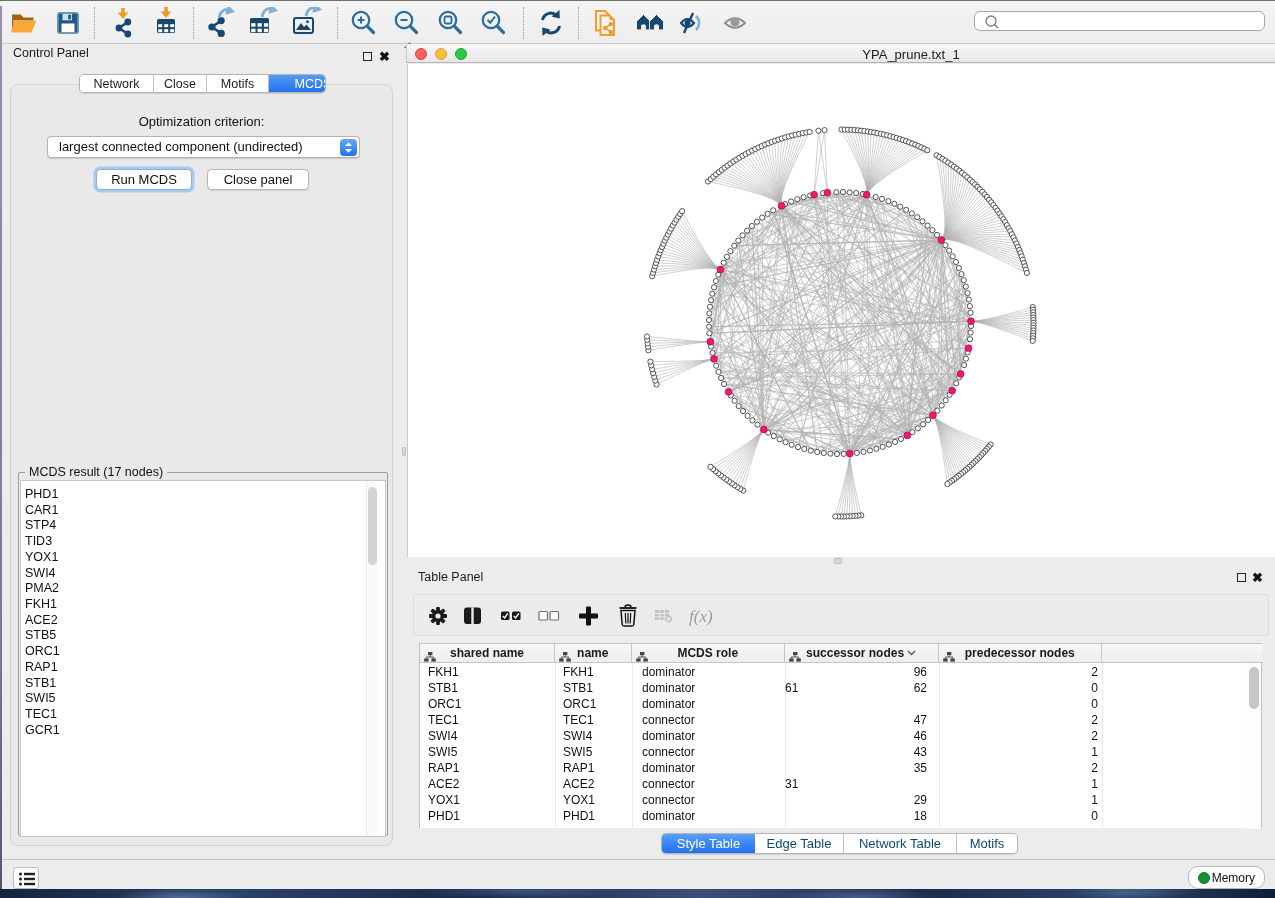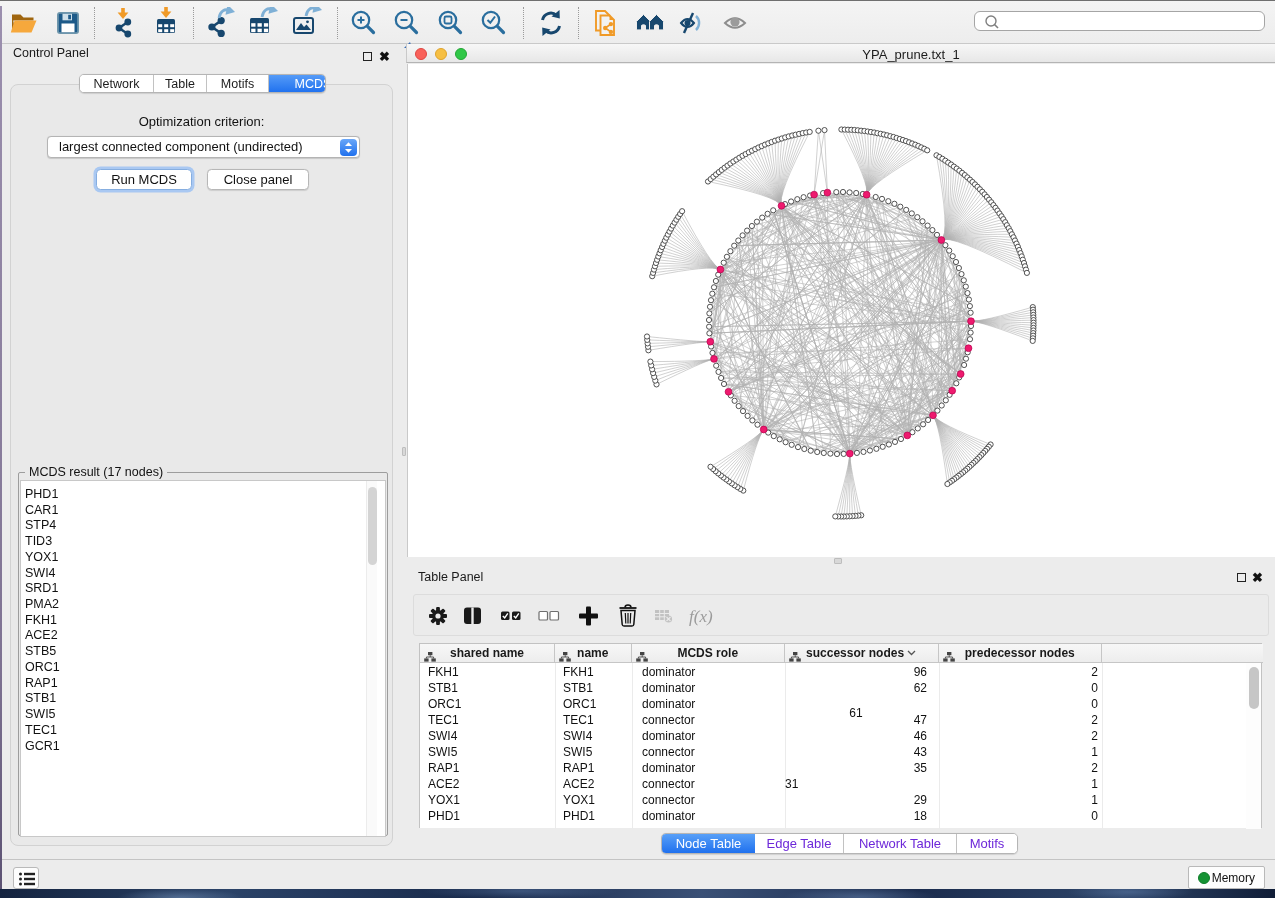--- a/index.html
+++ b/index.html
@@ -88,31 +88,31 @@
     color:#1a1a1a; text-align:center; line-height:19px;font-weight:bold; }
   .trow { position:absolute; height:16px; font-size:12px; color:#111; line-height:16px; }
   .cellsep { position:absolute; top:19px; width:0; height:166px; border-left:1px solid #ebebeb; }
   #tbl-scroll { position:absolute; right:0px; top:19px; width:15px; height:166px; background:#fdfdfd; }
   #tbl-thumb { position:absolute; left:2.5px; top:4px; width:10px; height:42px;
     background:#c6c6c6; border-radius:5px; }
   #bottomtabs { position:absolute; left:255px; top:268px; height:21px; display:flex;
     border-radius:5px; overflow:hidden; border:1px solid #b5b5b5; background:#fff;
     box-shadow:0 0.5px 1px rgba(0,0,0,.12); }
   .btab { height:100%; display:flex; align-items:center; justify-content:center;
-    font-size:13px; color:#6d28d9; border-right:1px solid #c2c2c2; background:#fff; }
+    font-size:13px; color:#0c4a6e; border-right:1px solid #c2c2c2; background:#fff; }
   .btab:last-child { border-right:none; }
   .btab.sel { background:linear-gradient(#58a0f8,#1f70ee); color:#fff; border-right:none; }
 
   
   #statusbar { left:0; top:859px; width:1275px; height:30px; background:#ececec;
     border-top:1px solid #c4c4c4; }
   #listbtn { position:absolute; left:13px; top:7px; width:26px; height:22px; background:#fdfdfd;
     border:1px solid #b9b9b9; border-radius:3px; }
   #membtn { position:absolute; left:1188px; top:6px; width:77px; height:23px; background:#fdfdfd;
-    border:1px solid #b9b9b9; border-radius:2px; font-size:12px; color:#111;
+    border:1px solid #b9b9b9; border-radius:10px; font-size:12px; color:#111;
     display:flex; align-items:center; justify-content:flex-end; padding-right:9px; }
   #memdot { position:absolute; left:9px; top:5px; width:12px; height:12px;
     border-radius:50%; background:#149233; border:1px solid #0d7d28; }
 
   
   #wall-bottom { left:0; top:889px; width:1275px; height:9px;
     background:
       radial-gradient(ellipse 90px 14px at 180px 9px, rgba(120,150,190,.55), rgba(120,150,190,0) 70%),
       radial-gradient(ellipse 140px 12px at 520px 2px, rgba(90,120,165,.5), rgba(90,120,165,0) 70%),
       radial-gradient(ellipse 110px 14px at 860px 8px, rgba(110,140,185,.45), rgba(110,140,185,0) 70%),
@@ -249,21 +249,21 @@
     </div>
   </div>
 
   <div class="abs" id="cpanel">
     <div id="cp-title">Control Panel</div>
     <div class="winbtn-sq" style="left:361px"></div>
     <div class="winbtn-x" style="left:377px">✖</div>
     <div id="cp-pane"></div>
     <div id="cp-tabs">
       <div class="cp-tab" style="width:74px">Network</div>
-      <div class="cp-tab" style="width:53px">Table</div>
+      <div class="cp-tab" style="width:53px">Close</div>
       <div class="cp-tab" style="width:62px">Motifs</div>
       <div class="cp-tab sel" style="width:56px">MCDS</div>
     </div>
     <div id="optlabel">Optimization criterion:</div>
     <div id="combo">largest connected component (undirected)
       <div id="combo-btn"><svg width="17" height="17">
         <path d="M5 7 L8.5 3.2 L12 7 Z" fill="#fff"></path>
         <path d="M5 10 L8.5 13.8 L12 10 Z" fill="#fff"></path>
         </svg></div>
     </div>
@@ -271,21 +271,20 @@
     <div class="btn" id="btn-close">Close panel</div>
     <div id="fieldset">
       <div id="fs-label">MCDS result (17 nodes)</div>
       <div id="fs-list">
         <div class="li">PHD1</div>
         <div class="li">CAR1</div>
         <div class="li">STP4</div>
         <div class="li">TID3</div>
         <div class="li">YOX1</div>
         <div class="li">SWI4</div>
-        <div class="li">SRD1</div>
         <div class="li">PMA2</div>
         <div class="li">FKH1</div>
         <div class="li">ACE2</div>
         <div class="li">STB5</div>
         <div class="li">ORC1</div>
         <div class="li">RAP1</div>
         <div class="li">STB1</div>
         <div class="li">SWI5</div>
         <div class="li">TEC1</div>
         <div class="li">GCR1</div>
@@ -1354,21 +1353,21 @@
       <div class="trow" style="left:365px;top:20px;width:142px;text-align:right">96</div>
       <div class="trow" style="left:518px;top:20px;width:160px;text-align:right">2</div>
       <div class="trow" style="left:8px;top:36px;width:120px">STB1</div>
       <div class="trow" style="left:143px;top:36px;width:70px">STB1</div>
       <div class="trow" style="left:222px;top:36px;width:140px">dominator</div>
       <div class="trow" style="left:365px;top:36px;width:142px;text-align:right">62</div>
       <div class="trow" style="left:518px;top:36px;width:160px;text-align:right">0</div>
       <div class="trow" style="left:8px;top:52px;width:120px">ORC1</div>
       <div class="trow" style="left:143px;top:52px;width:70px">ORC1</div>
       <div class="trow" style="left:222px;top:52px;width:140px">dominator</div>
-      <div class="trow" style="left:365px;top:61px;width:142px;text-align:center">61</div>
+      <div class="trow" style="left:365px;top:36px;width:142px;text-align:left">61</div>
       <div class="trow" style="left:518px;top:52px;width:160px;text-align:right">0</div>
       <div class="trow" style="left:8px;top:68px;width:120px">TEC1</div>
       <div class="trow" style="left:143px;top:68px;width:70px">TEC1</div>
       <div class="trow" style="left:222px;top:68px;width:140px">connector</div>
       <div class="trow" style="left:365px;top:68px;width:142px;text-align:right">47</div>
       <div class="trow" style="left:518px;top:68px;width:160px;text-align:right">2</div>
       <div class="trow" style="left:8px;top:84px;width:120px">SWI4</div>
       <div class="trow" style="left:143px;top:84px;width:70px">SWI4</div>
       <div class="trow" style="left:222px;top:84px;width:140px">dominator</div>
       <div class="trow" style="left:365px;top:84px;width:142px;text-align:right">46</div>
@@ -1396,21 +1395,21 @@
       <div class="trow" style="left:8px;top:164px;width:120px">PHD1</div>
       <div class="trow" style="left:143px;top:164px;width:70px">PHD1</div>
       <div class="trow" style="left:222px;top:164px;width:140px">dominator</div>
       <div class="trow" style="left:365px;top:164px;width:142px;text-align:right">18</div>
       <div class="trow" style="left:518px;top:164px;width:160px;text-align:right">0</div>
       <div id="tbl-scroll">
         <div id="tbl-thumb"></div>
       </div>
     </div>
     <div id="bottomtabs">
-      <div class="btab sel" style="width:93px">Node Table</div>
+      <div class="btab sel" style="width:93px">Style Table</div>
       <div class="btab" style="width:89px">Edge Table</div>
       <div class="btab" style="width:113px">Network Table</div>
       <div class="btab" style="width:60px">Motifs</div>
     </div>
   </div>
 
   <div class="abs" id="statusbar">
     <div id="listbtn">
       <svg width="24" height="20" style="position:absolute;left:3px;top:2px">
       <circle cx="3.5" cy="4" r="1.5" fill="#222"></circle>

